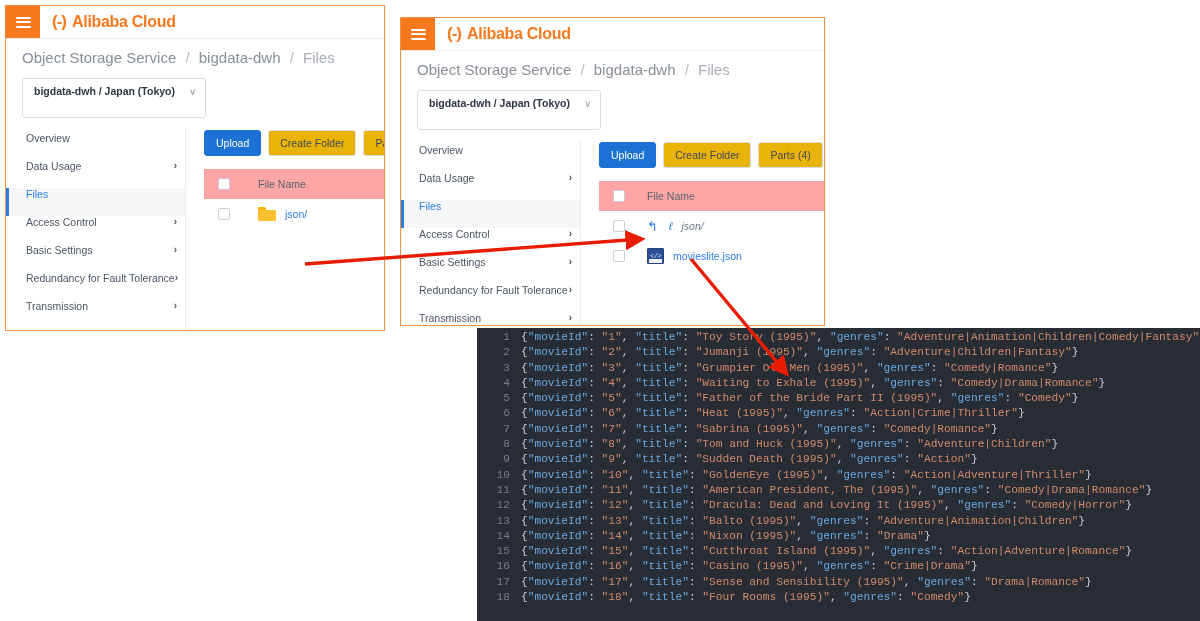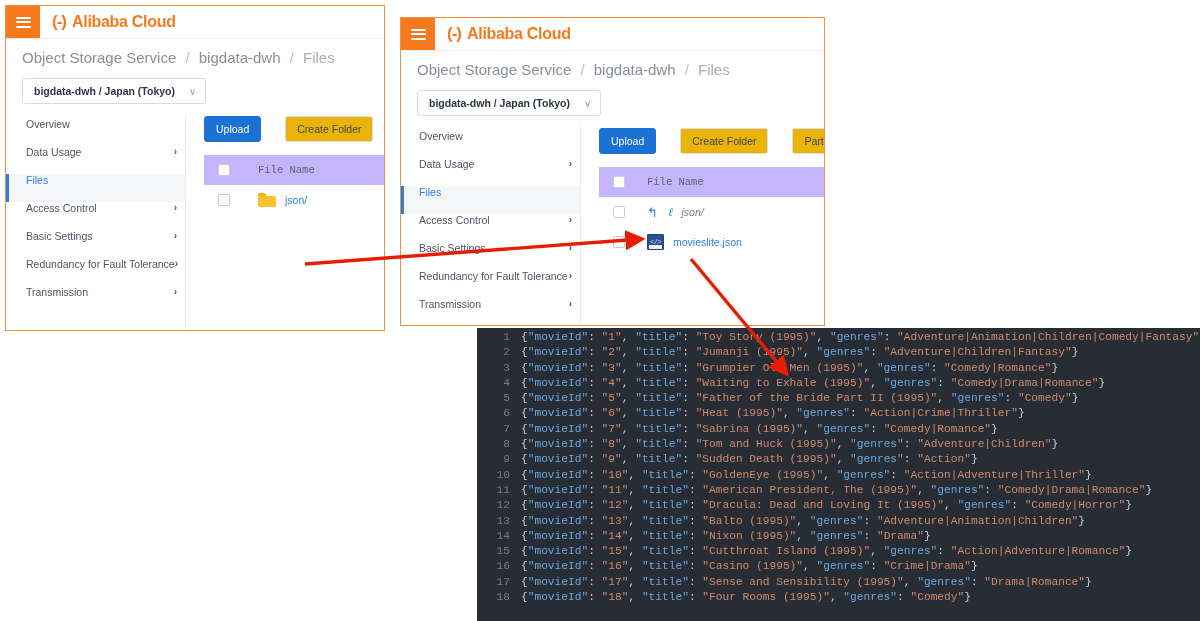--- a/index.html
+++ b/index.html
@@ -87,21 +87,21 @@
   .crumbs .cur { color: #a8aeb6; }
 
   
   .bucket-select {
     margin: 12px 0 0 16px;
     display: inline-flex;
     align-items: center;
     gap: 14px;
     border: 1px solid #d9dde3;
     border-radius: 3px;
-    padding: 6px 9px 6px 11px;
+    padding: 6px 9px 20px 11px;
     background: #fff;
     font-size: 10.5px;
     font-weight: bold;
     color: #2c3542;
     white-space: nowrap;
   }
   .bucket-select .chev {
     color: #98a0ab;
     font-size: 10px;
     font-weight: normal;
@@ -152,21 +152,21 @@
   }
 
   
   .filearea {
     flex: 1;
     padding: 0 0 0 18px;
     min-width: 0;
   }
   .toolbar {
     display: flex;
-    gap: 24px;
+    gap: 7px;
     padding-top: 2px;
   }
   .btn {
     border: 1px solid #d9dde3;
     border-radius: 3px;
     background: #eab308;
     color: #3f4856;
     font-size: 10.5px;
     padding: 6px 11px;
     white-space: nowrap;
@@ -181,23 +181,22 @@
   .filetable { margin-top: 13px; }
   .frow {
     display: flex;
     align-items: center;
     height: 30px;
     font-size: 10.5px;
     color: #5b6472;
     white-space: nowrap;
   }
   .frow.head {
-    background: #c4b5fd;
+    background: #fca5a5;
     color: #5b6472;
-    font-family: Liberation Mono, monospace;
   }
   .cb {
     width: 12px; height: 12px;
     border: 1px solid #c8ced6;
     border-radius: 2px;
     background: #fff;
     margin-left: 14px;
     flex: none;
     box-sizing: border-box;
   }

